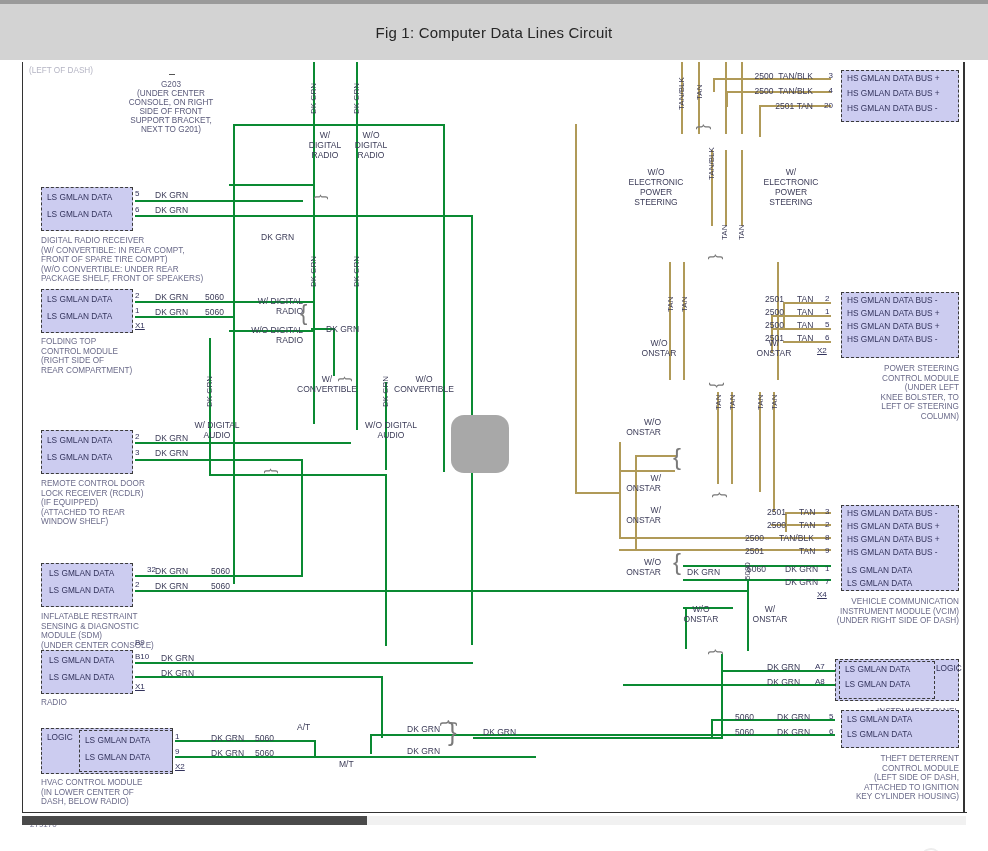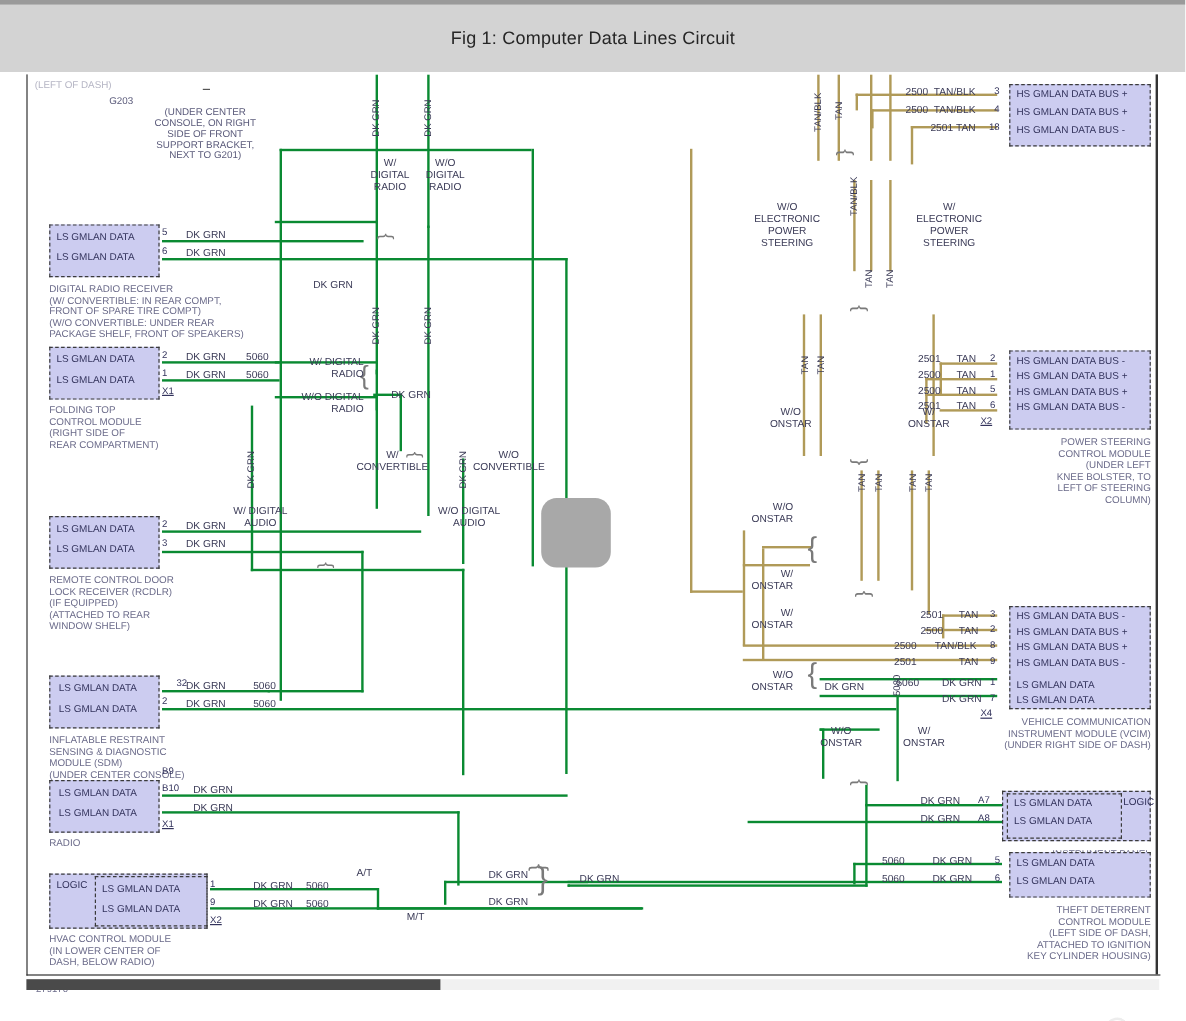--- a/index.html
+++ b/index.html
@@ -59,21 +59,21 @@
 <div id="page">
 
   <div id="topline"></div>
   <div id="titlebar"></div>
   <div id="titletext">Fig 1: Computer Data Lines Circuit</div>
 
   <div id="canvas">
 
     <div class="desc" style="left:6px;top:4px;color:#b5b5c4;">(LEFT OF DASH)</div>
 
-    <div class="desc c" style="left:68px;top:18px;width:160px;color:#5a5a7a;">G203</div>
+    <div class="desc c" style="left:68px;top:18px;width:160px;text-align:center;color:#5a5a7a;">G203</div>
     <div class="desc c" style="left:68px;top:27px;width:160px;text-align:center;color:#5a5a7a;">(UNDER CENTER</div>
     <div class="desc c" style="left:68px;top:36px;width:160px;text-align:center;color:#5a5a7a;">CONSOLE, ON RIGHT</div>
     <div class="desc c" style="left:68px;top:45px;width:160px;text-align:center;color:#5a5a7a;">SIDE OF FRONT</div>
     <div class="desc c" style="left:68px;top:54px;width:160px;text-align:center;color:#5a5a7a;">SUPPORT BRACKET,</div>
     <div class="desc c" style="left:68px;top:63px;width:160px;text-align:center;color:#5a5a7a;">NEXT TO G201)</div>
     <div style="position:absolute;left:146px;top:12px;width:6px;height:1.4px;background:#555;"></div>
 
     <div class="wire" style="left:210px;top:62px;width:2px;height:460px;"></div>
     <div class="wire" style="left:210px;top:62px;width:210px;height:2px;"></div>
 
@@ -332,21 +332,21 @@
     <div class="desc" style="left:18px;top:716px;">HVAC CONTROL MODULE
 (IN LOWER CENTER OF
 DASH, BELOW RADIO)</div>
 
     <div class="cbox" style="left:818px;top:8px;width:118px;height:52px;"></div>
     <div class="pinlabel" style="left:824px;top:11px;">HS GMLAN DATA BUS +</div>
     <div class="pinlabel" style="left:824px;top:26px;">HS GMLAN DATA BUS +</div>
     <div class="pinlabel" style="left:824px;top:41px;">HS GMLAN DATA BUS -</div>
     <div class="pinnum r" style="left:796px;top:9px;width:14px;text-align:right;">3</div>
     <div class="pinnum r" style="left:796px;top:24px;width:14px;text-align:right;">4</div>
-    <div class="pinnum r" style="left:792px;top:39px;width:18px;text-align:right;">18</div>
+    <div class="pinnum r" style="left:792px;top:39px;width:18px;text-align:right;">20</div>
     <div class="lbl r" style="left:716px;top:9px;width:74px;"><span>2500</span>&nbsp;&nbsp;<span>TAN/BLK</span></div>
     <div class="lbl r" style="left:700px;top:24px;width:90px;"><span>2500</span>&nbsp;&nbsp;<span>TAN/BLK</span></div>
     <div class="lbl r" style="left:712px;top:39px;width:78px;"><span>2501</span>&nbsp;<span>TAN</span></div>
 
     <div class="cbox" style="left:818px;top:230px;width:118px;height:66px;"></div>
     <div class="pinlabel" style="left:824px;top:233px;">HS GMLAN DATA BUS -</div>
     <div class="pinlabel" style="left:824px;top:246px;">HS GMLAN DATA BUS +</div>
     <div class="pinlabel" style="left:824px;top:259px;">HS GMLAN DATA BUS +</div>
     <div class="pinlabel" style="left:824px;top:272px;">HS GMLAN DATA BUS -</div>
     <div class="pinnum" style="left:802px;top:232px;">2</div>

